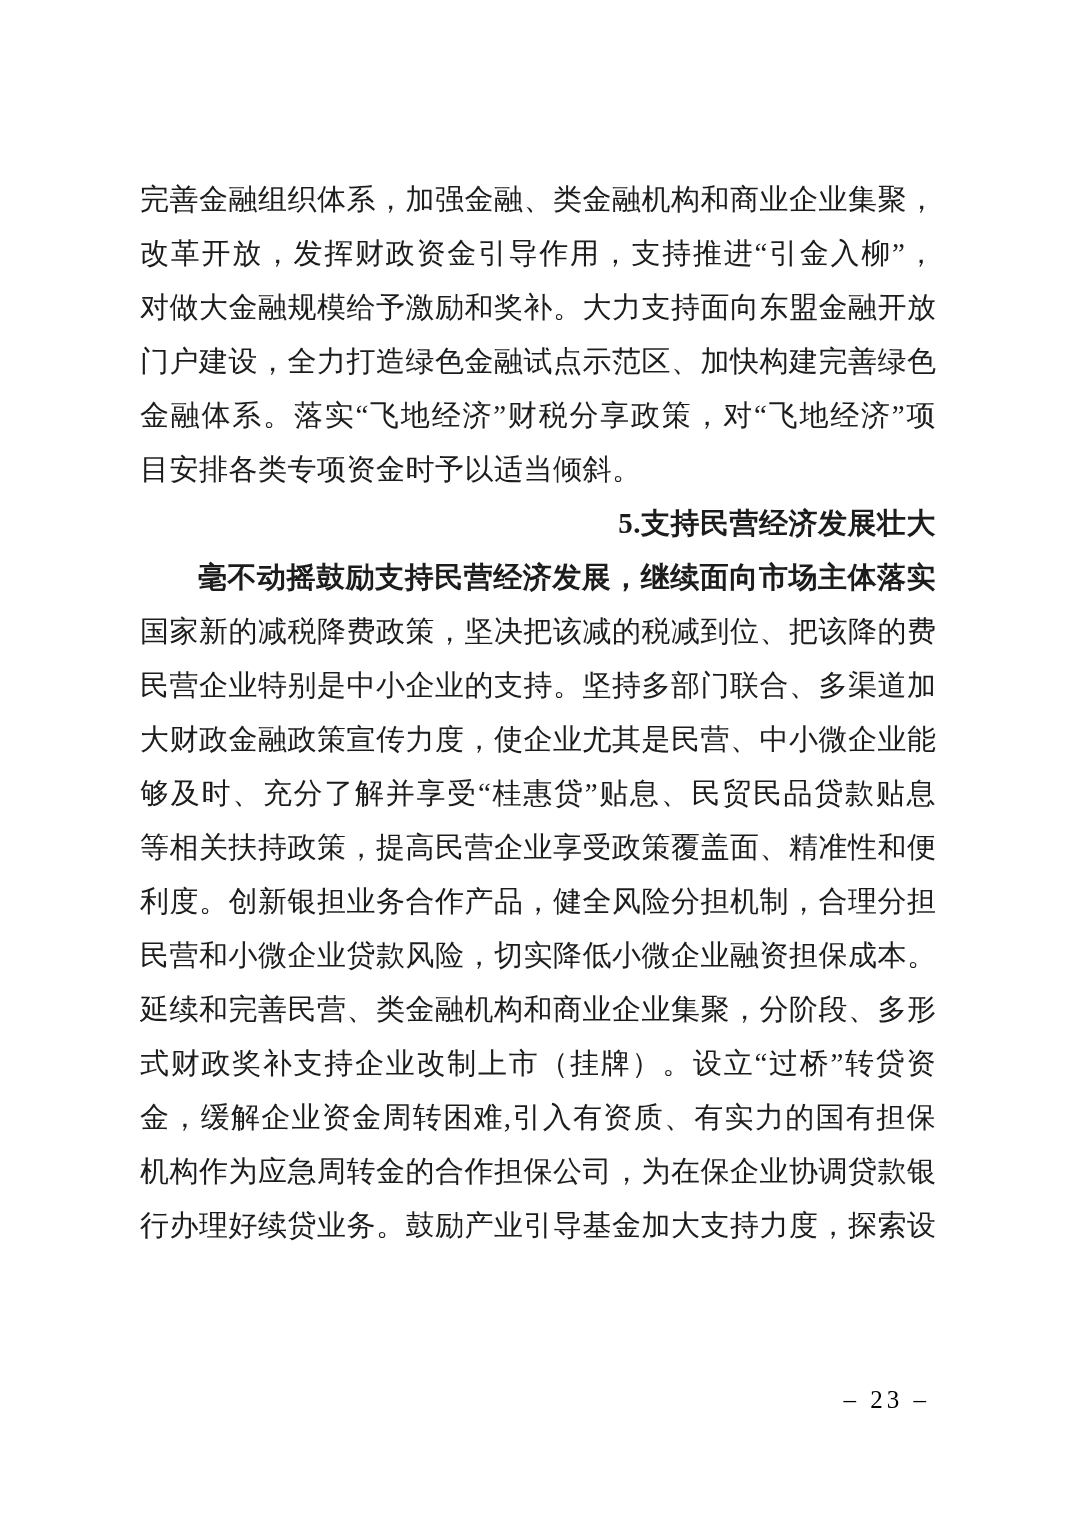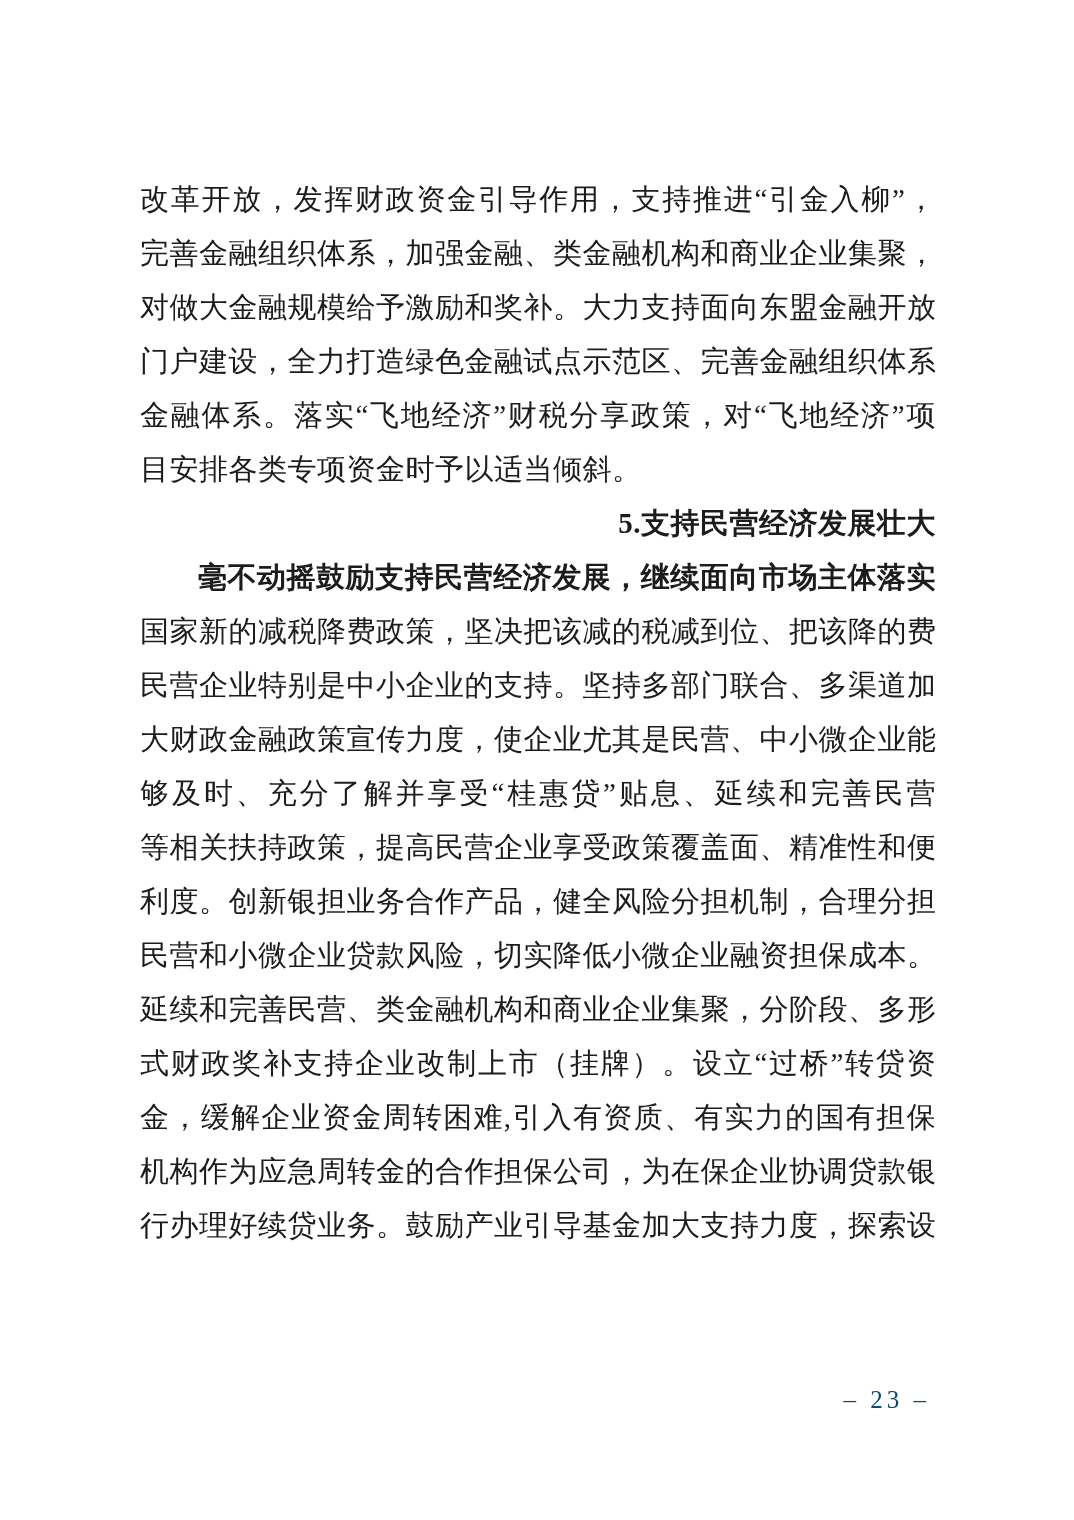--- a/index.html
+++ b/index.html
@@ -49,47 +49,47 @@
     letter-spacing: 0.5px;
     padding-left: 2em;
     text-align: right;
   }
   .page-number {
     position: absolute;
     right: 144px;
     top: 1386px;
     font-size: 25px;
     letter-spacing: 4px;
-    color: #0c4a6e;
+    color: #000000;
     font-family: "Liberation Serif", serif;
   }
 </style>
 </head>
 <body>
 
 <div class="page">
   <div class="text-block">
 
     <div class="para">
+        <div class="line">完善金融组织体系，加强金融、类金融机构和商业企业集聚，</div>
         <div class="line">改革开放，发挥财政资金引导作用，支持推进“引金入柳”，</div>
-        <div class="line">完善金融组织体系，加强金融、类金融机构和商业企业集聚，</div>
         <div class="line">对做大金融规模给予激励和奖补。大力支持面向东盟金融开放</div>
-        <div class="line">门户建设，全力打造绿色金融试点示范区、完善金融组织体系</div>
+        <div class="line">门户建设，全力打造绿色金融试点示范区、加快构建完善绿色</div>
         <div class="line">金融体系。落实“飞地经济”财税分享政策，对“飞地经济”项</div>
         <div class="line align-left">目安排各类专项资金时予以适当倾斜。</div>
       </div>
 
     <div class="heading-line">5.支持民营经济发展壮大</div>
 
     <div class="para">
         <div class="line indent">毫不动摇鼓励支持民营经济发展，继续面向市场主体落实</div>
         <div class="line">国家新的减税降费政策，坚决把该减的税减到位、把该降的费</div>
         <div class="line">民营企业特别是中小企业的支持。坚持多部门联合、多渠道加</div>
         <div class="line">大财政金融政策宣传力度，使企业尤其是民营、中小微企业能</div>
-        <div class="line">够及时、充分了解并享受“桂惠贷”贴息、延续和完善民营</div>
+        <div class="line">够及时、充分了解并享受“桂惠贷”贴息、民贸民品贷款贴息</div>
         <div class="line">等相关扶持政策，提高民营企业享受政策覆盖面、精准性和便</div>
         <div class="line">利度。创新银担业务合作产品，健全风险分担机制，合理分担</div>
         <div class="line">民营和小微企业贷款风险，切实降低小微企业融资担保成本。</div>
         <div class="line">延续和完善民营、类金融机构和商业企业集聚，分阶段、多形</div>
         <div class="line">式财政奖补支持企业改制上市（挂牌）。设立“过桥”转贷资</div>
         <div class="line">金，缓解企业资金周转困难,引入有资质、有实力的国有担保</div>
         <div class="line">机构作为应急周转金的合作担保公司，为在保企业协调贷款银</div>
         <div class="line">行办理好续贷业务。鼓励产业引导基金加大支持力度，探索设</div>
       </div>
 

